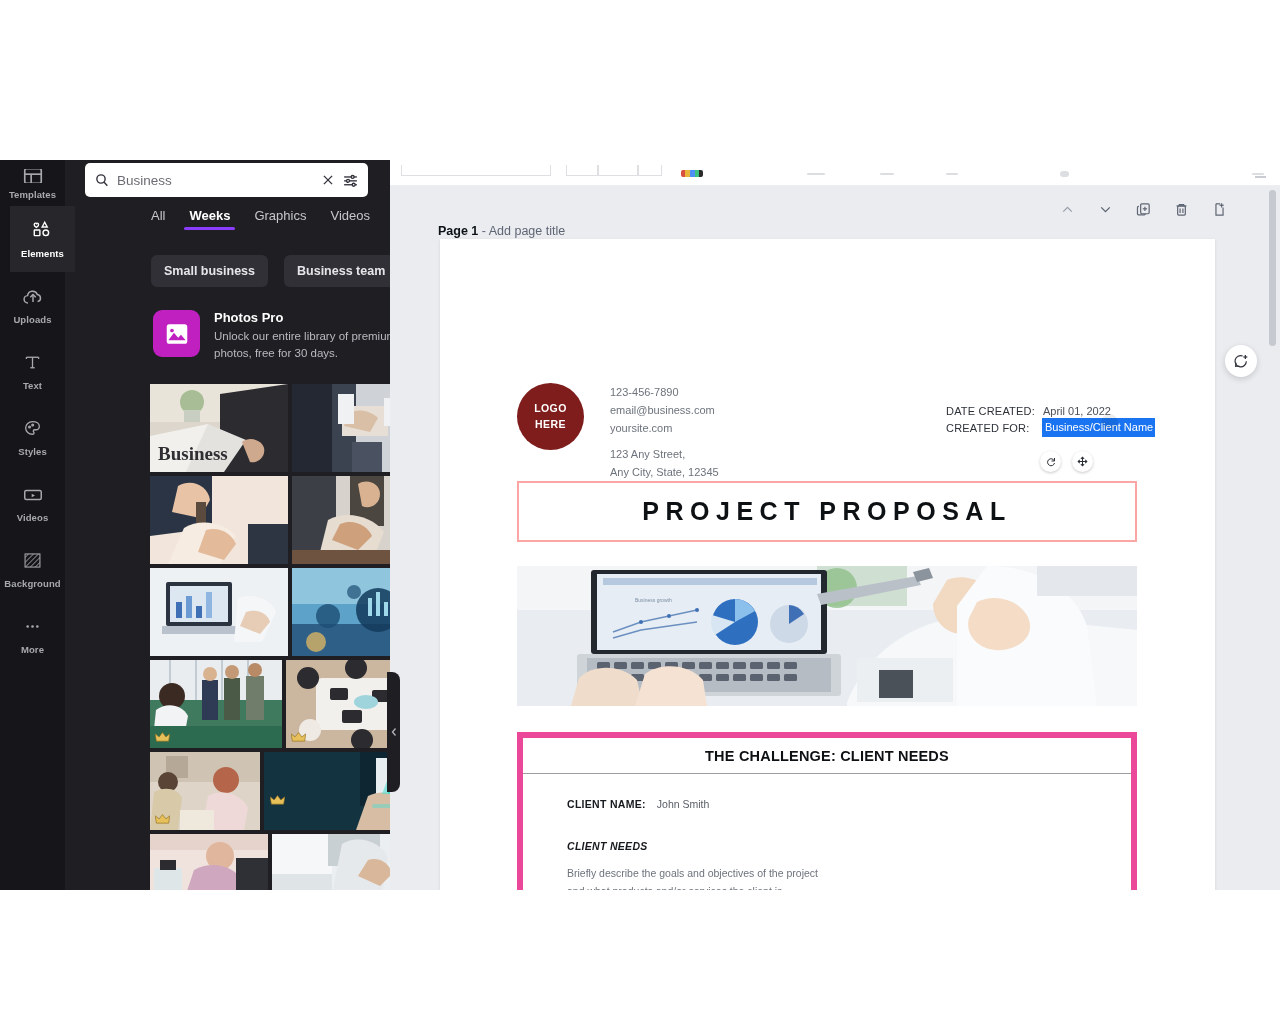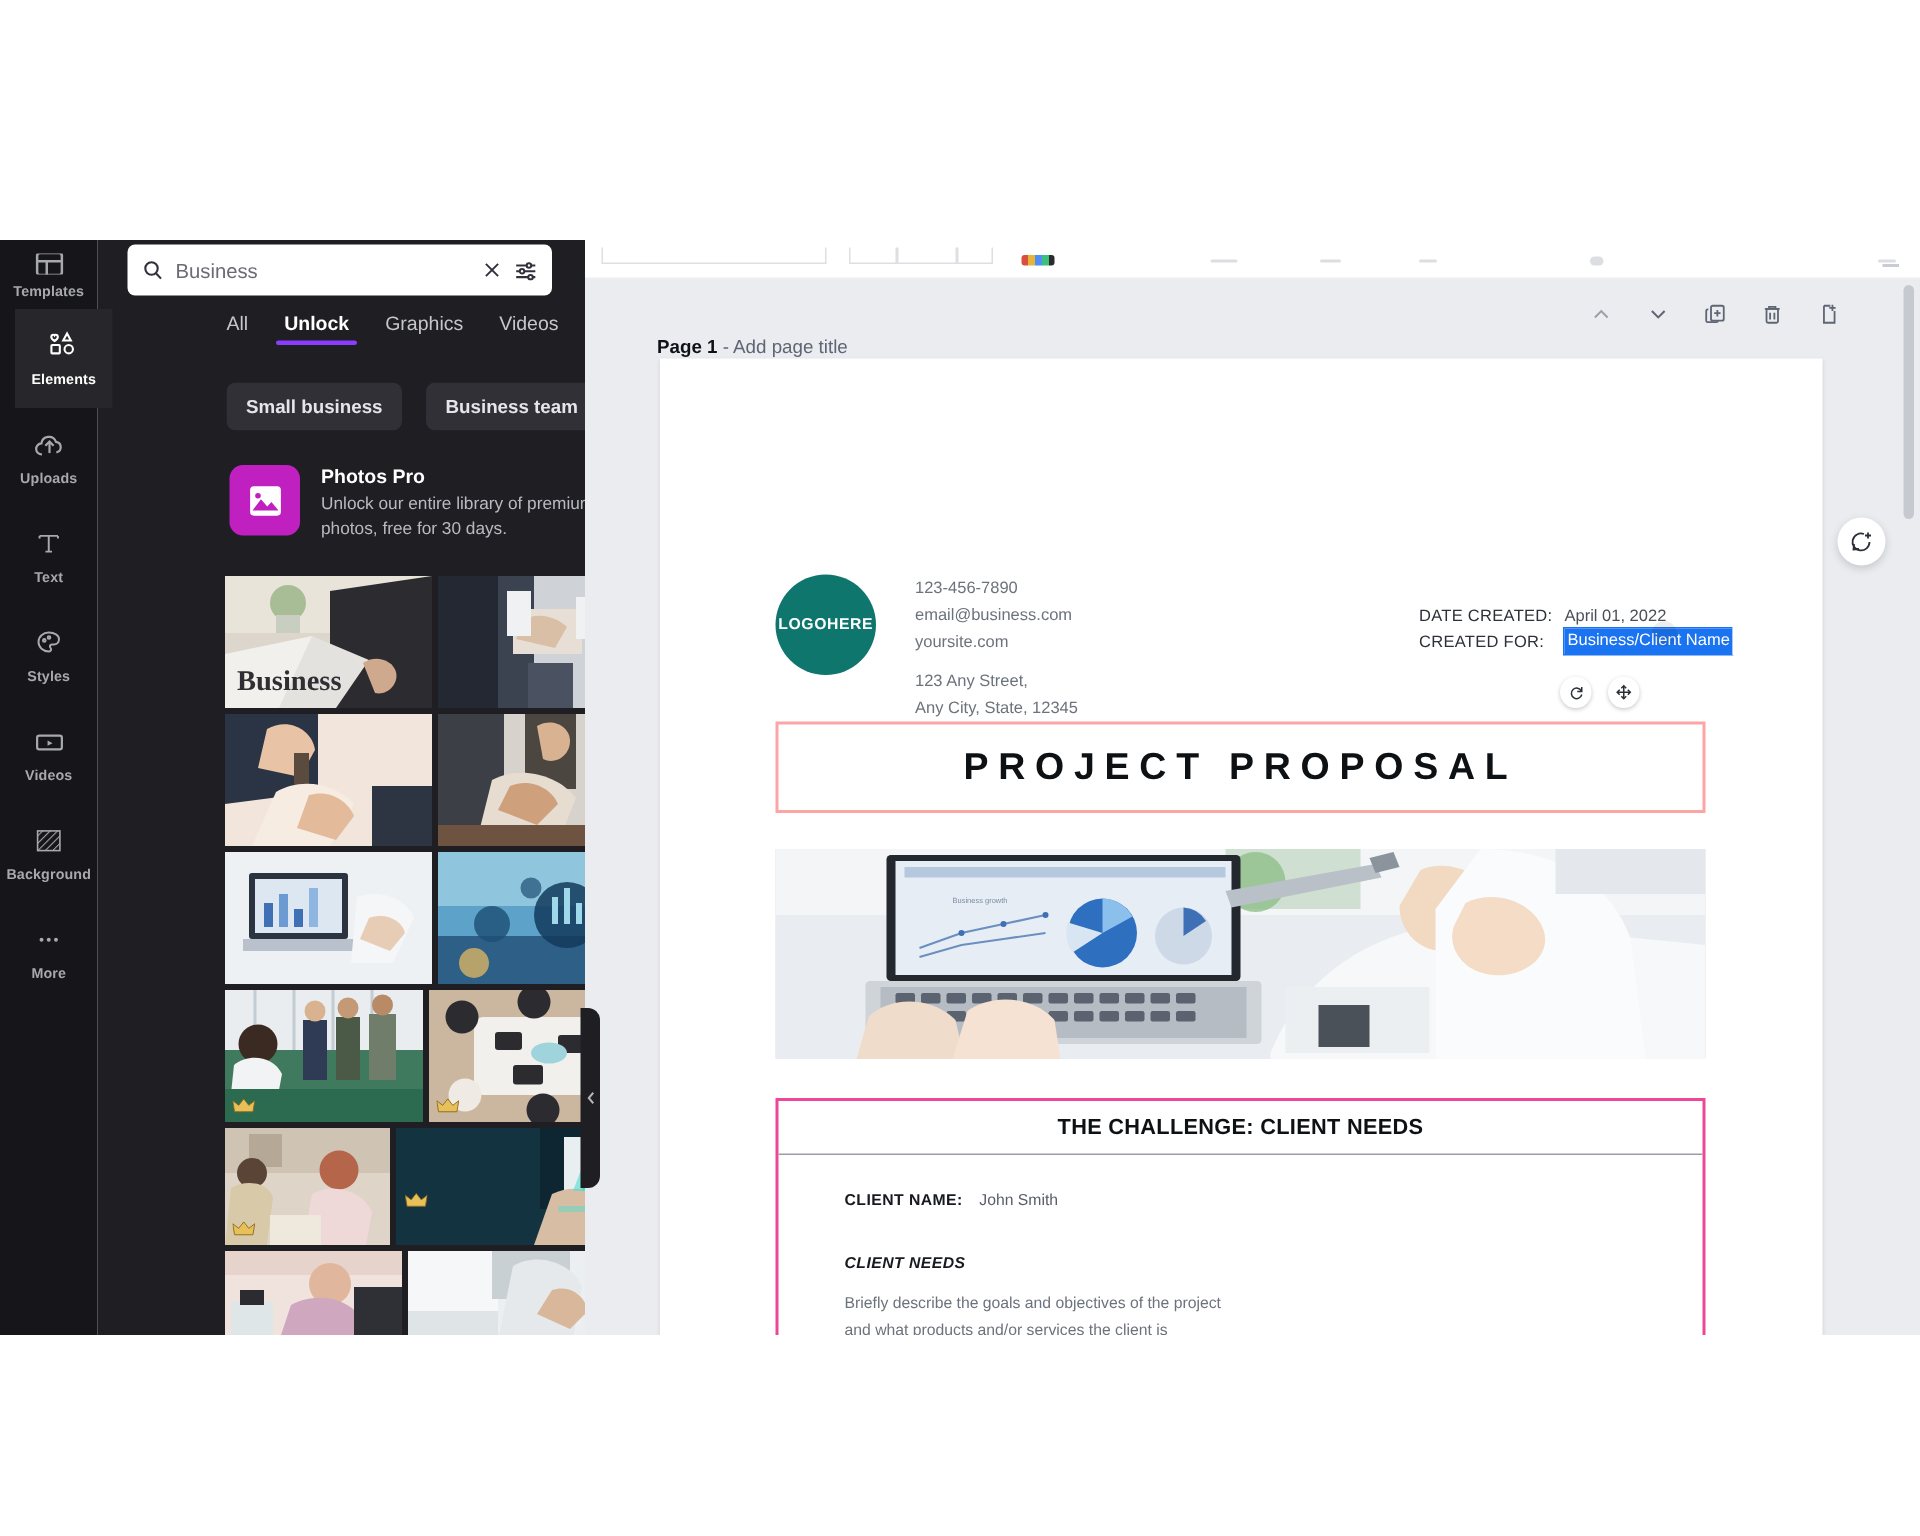--- a/index.html
+++ b/index.html
@@ -151,22 +151,22 @@
     width: 775px; height: 651px;
     background: #fff;
     box-shadow: 0 1px 3px rgba(0,0,0,.10);
     overflow: hidden;
   }
 
   
   .doc-logo {
     position: absolute; left: 77px; top: 144px;
     width: 67px; height: 67px; border-radius: 50%;
-    background: #0f766e; color: #fff;
-    display: flex; flex-direction: row; align-items: center; justify-content: center;
+    background: #7f1d1d; color: #fff;
+    display: flex; flex-direction: column; align-items: center; justify-content: center;
     font-size: 10.5px; font-weight: 700; letter-spacing: .4px; line-height: 1.5;
   }
   .doc-contact {
     position: absolute; left: 170px; top: 145px;
     font-size: 11px; color: #6d737c; line-height: 1.62;
   }
   .doc-contact .grp2 { margin-top: 9px; }
 
   .doc-meta { position: absolute; left: 474px; top: 163px; font-size: 11px; }
   .meta-row { display: flex; align-items: center; height: 17px; padding-left: 32px; }
@@ -208,21 +208,21 @@
 
   .doc-hero {
     position: absolute; left: 77px; top: 327px;
     width: 620px; height: 140px;
     overflow: hidden; background: #dfe3e8;
   }
 
   .doc-section {
     position: absolute; left: 77px; top: 493px;
     width: 620px; height: 228px;
-    border: 2px solid #ec4899;
+    border: 6px solid #ec4899;
   }
   .sec-head {
     height: 36px; border-bottom: 1px solid #9b9ea3;
     display: flex; align-items: center; justify-content: center;
     font-size: 14.5px; font-weight: 700; color: #0e1114; letter-spacing: .2px;
   }
   .sec-body { display: flex; padding: 24px 44px 0 44px; gap: 46px; }
   .sec-col { width: 253px; }
   .kv { display: flex; gap: 11px; font-size: 10.5px; margin-bottom: 30px; }
   .kv .k { font-weight: 700; color: #16191d; letter-spacing: .3px; }
@@ -374,21 +374,21 @@
             <line x1="3" y1="18" x2="21" y2="18"></line>
             <circle cx="15" cy="7" r="2.1" fill="#fff"></circle>
             <circle cx="8.5" cy="12.5" r="2.1" fill="#fff"></circle>
             <circle cx="16.5" cy="18" r="2.1" fill="#fff"></circle>
           </svg>
       </span>
     </div>
 
     <div class="tabs">
       <div class="tab">All</div>
-      <div class="tab active">Unlock</div>
+      <div class="tab active">Weeks</div>
       <div class="tab">Graphics</div>
       <div class="tab">Videos</div>
 
     </div>
 
     <div class="chips">
       <div class="chip">Small business</div>
       <div class="chip">Business team</div>
 
     </div>

